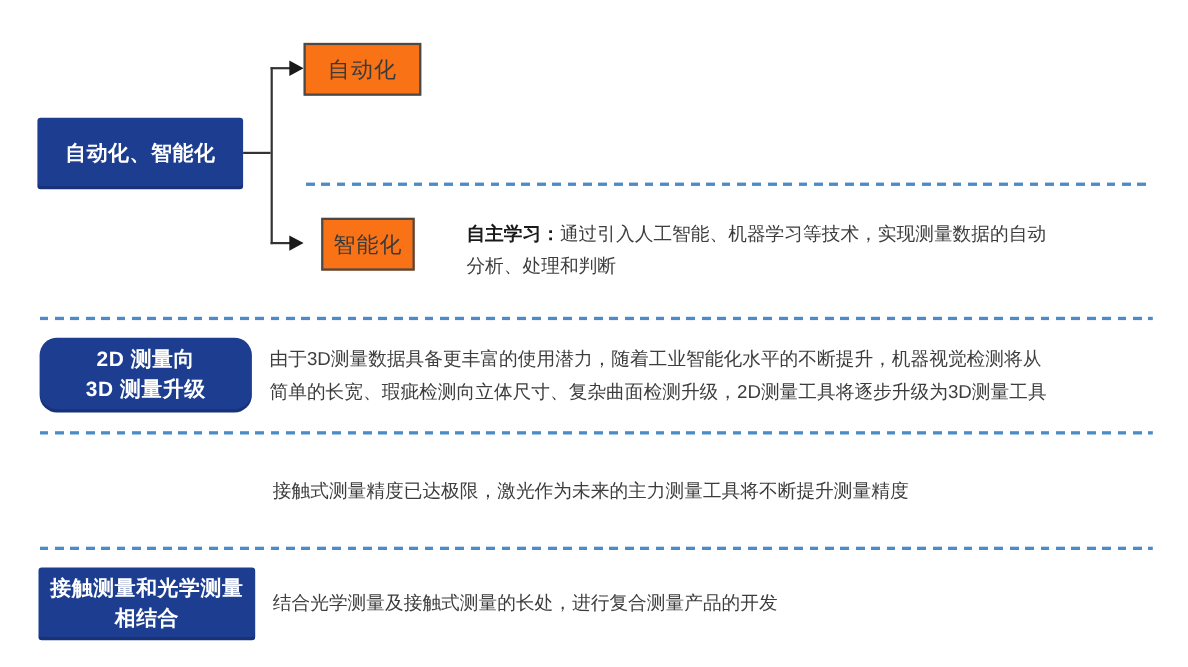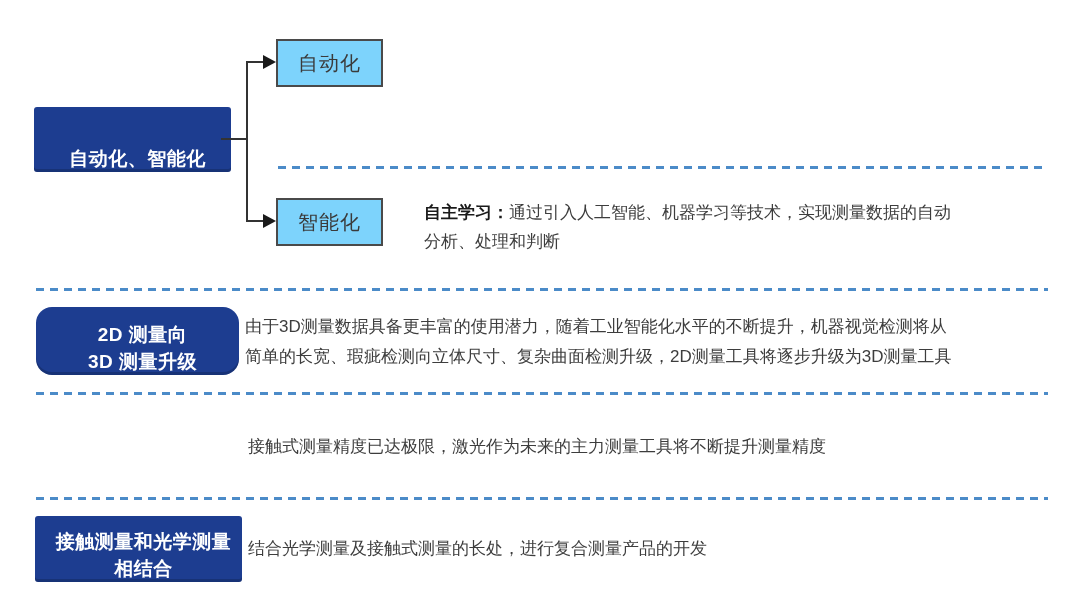--- a/index.html
+++ b/index.html
@@ -5,31 +5,30 @@
   html,body{margin:0;padding:0;background:#ffffff;}
   body{font-family:"Liberation Sans","DejaVu Sans",sans-serif;}
   .canvas{position:relative;width:1080px;height:606px;background:#ffffff;overflow:hidden;}
 
   
   .dark-box{
     position:absolute;
     background:#1d3d90;
     color:#ffffff;
     border-radius:3px;
-    display:flex;flex-direction:column;justify-content:flex-end;align-items:center;
+    display:flex;flex-direction:column;justify-content:center;align-items:center;
     font-weight:bold;font-size:19px;line-height:27px;
     text-align:center;letter-spacing:0.5px;
     box-shadow:inset 0 -3px 0 rgba(0,0,0,0.18);
-    padding-left:10px;
   }
 
   
   .light-box{
     position:absolute;
-    background:#7dd3fc;
+    background:#f97316;
     border:2px solid #4a4a4a;
     box-sizing:border-box;
     display:flex;justify-content:center;align-items:center;
     font-size:20px;color:#3a3a3a;letter-spacing:1px;
   }
 
   
   .cline{position:absolute;background:#333333;}
   .arrow-head{
     position:absolute;width:0;height:0;
@@ -64,21 +63,21 @@
   <div class="cline" style="left:221px;top:138px;width:25px;height:2px;"></div>
   <div class="cline" style="left:246px;top:61px;width:2px;height:161px;"></div>
   <div class="cline" style="left:246px;top:61px;width:20px;height:2px;"></div>
   <div class="cline" style="left:246px;top:220px;width:20px;height:2px;"></div>
   <div class="arrow-head" style="left:263px;top:55px;"></div>
   <div class="arrow-head" style="left:263px;top:214px;"></div>
 
   <div class="light-box" style="left:276px;top:39px;width:107px;height:48px;">
     <span>自动化</span>
   </div>
-  <div class="light-box" style="left:276px;top:198px;width:107px;height:48px;">
+  <div class="light-box" style="left:292px;top:198px;width:85px;height:48px;">
     <span>智能化</span>
   </div>
 
   <div class="dashed" style="left:278px;top:166px;width:770px;"></div>
 
   <div class="desc lh29" style="left:424px;top:198px;">
     <div class="line"><b>自主学习：</b><span>通过引入人工智能、机器学习等技术，实现测量数据的自动</span></div>
     <div class="line"><b></b><span>分析、处理和判断</span></div>
   </div>
 

